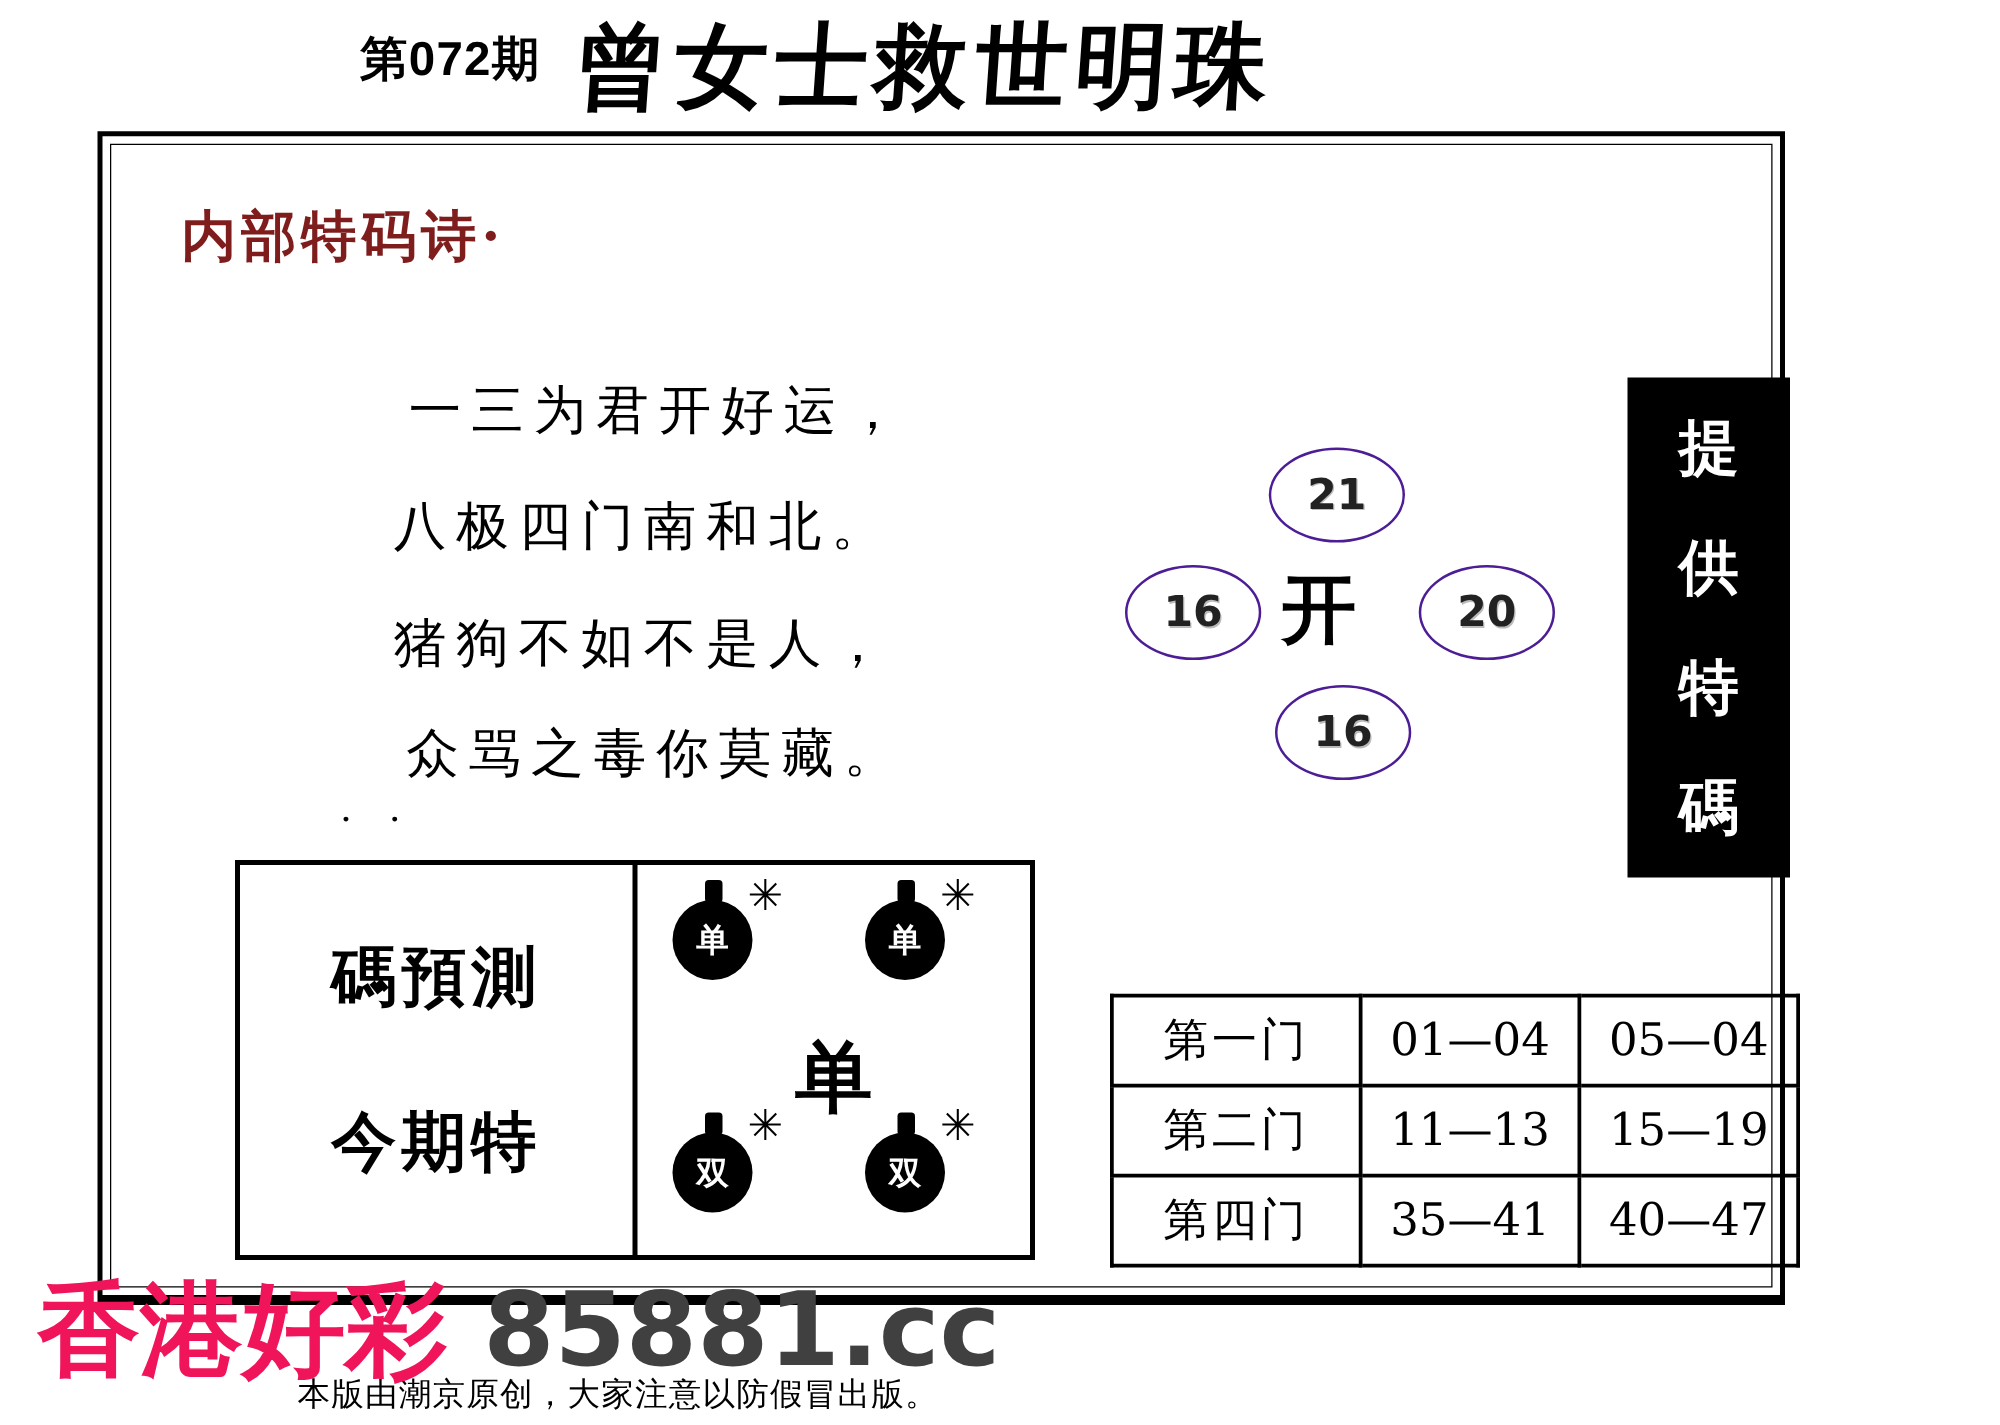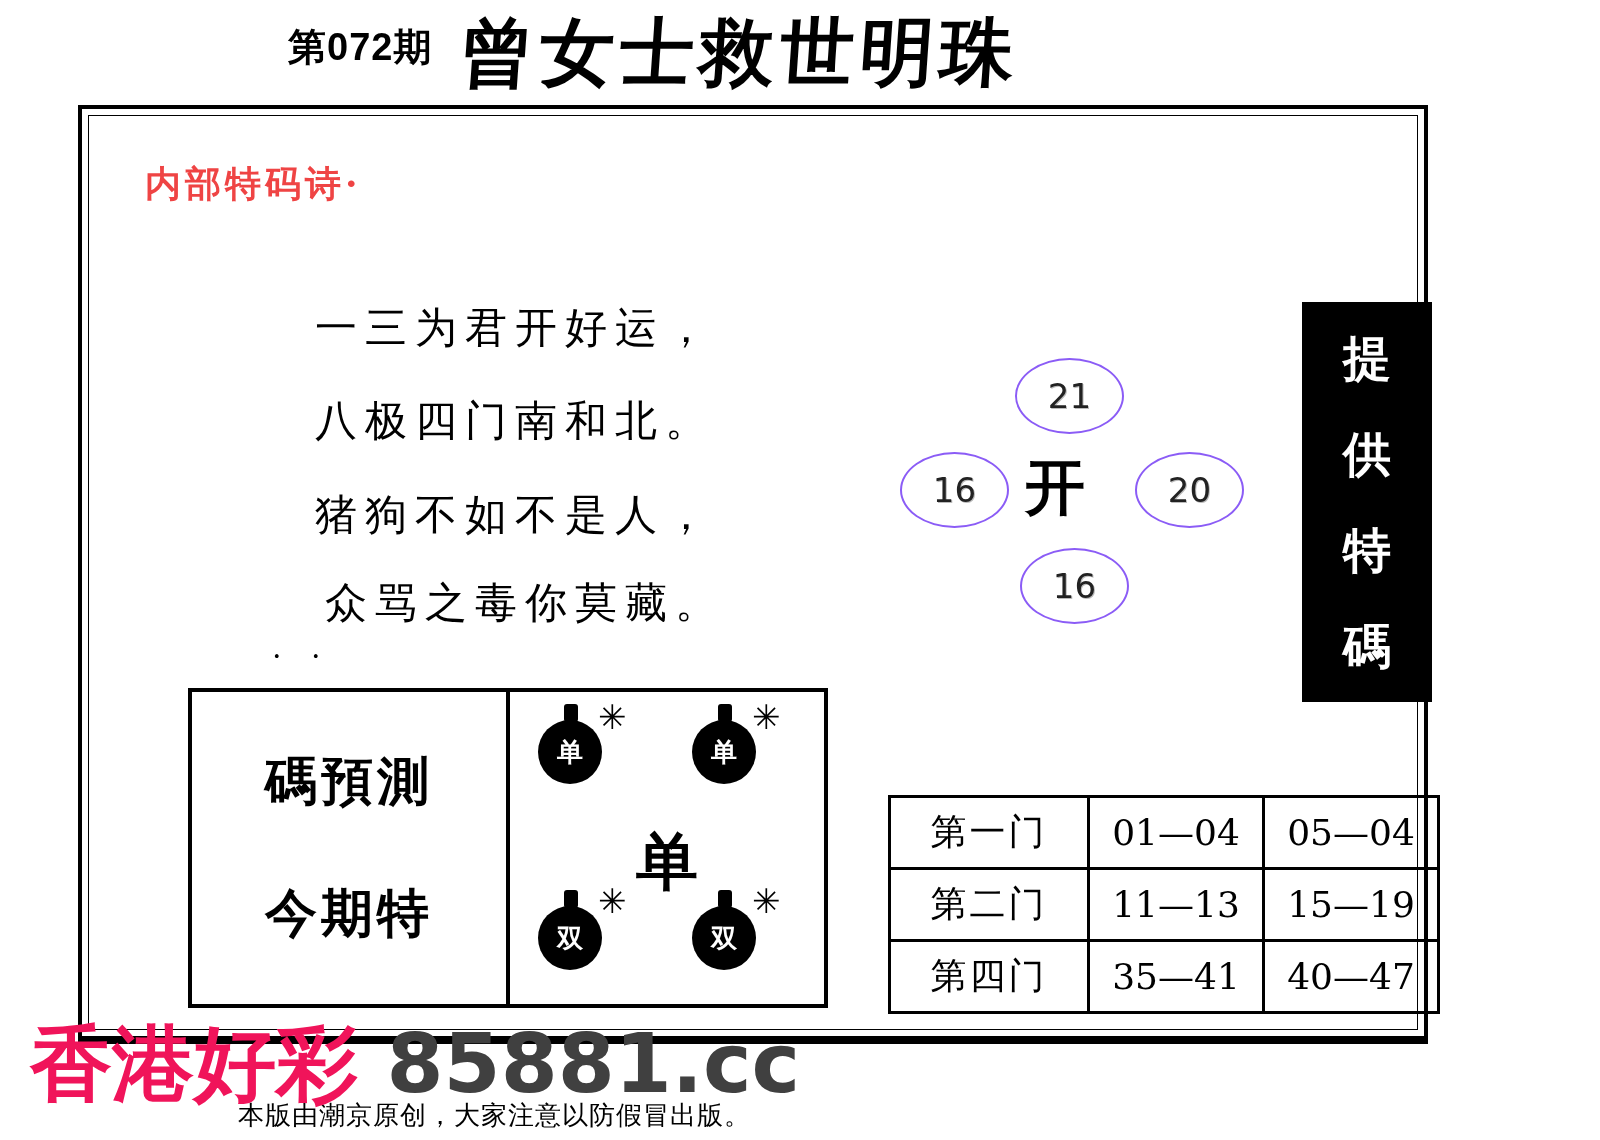--- a/index.html
+++ b/index.html
@@ -30,42 +30,42 @@
     border:4px solid #000;
     box-sizing:border-box;
     background:#fff;
   }
   .frame-inner{
     position:absolute;left:6px;top:6px;right:6px;bottom:6px;
     border:1px solid #000;
   }
   .poem-head{
     position:absolute;left:145px;top:160px;
-    font-size:36px;font-weight:bold;
-    letter-spacing:4px;color:#ef4444;
+    font-size:44px;font-weight:bold;
+    letter-spacing:4px;color:#7f1d1d;
     font-family:"DejaVu Serif", serif;
   }
   .poem-line{
     position:absolute;left:315px;
     font-size:42px;letter-spacing:8px;color:#000;
     font-family:"DejaVu Serif", serif;
     white-space:nowrap;
   }
-  .pl1{top:300px;}
+  .pl1{top:300px;margin-left:12px;}
   .pl2{top:393px;text-align:center;}
   .pl3{top:487px;}
   .pl4{top:575px;left:325px;}
 
   
   .cluster{position:absolute;left:890px;top:330px;width:400px;height:300px;}
   .ball{
     position:absolute;width:105px;height:72px;
-    border:2px solid #8b5cf6;border-radius:50%;
+    border:2px solid #4c1d95;border-radius:50%;
     display:flex;align-items:center;justify-content:center;
-    font-size:34px;font-weight:normal;color:#222;
+    font-size:34px;font-weight:bold;color:#222;
     font-family:"DejaVu Sans", sans-serif;
     background:#fff;
     text-shadow:1px 1px 0 #bbb;
   }
   .ball.top{left:125px;top:28px;}
   .ball.left{left:10px;top:122px;}
   .ball.right{left:245px;top:122px;}
   .ball.bottom{left:130px;top:218px;}
   .kai{
     position:absolute;left:135px;top:118px;

